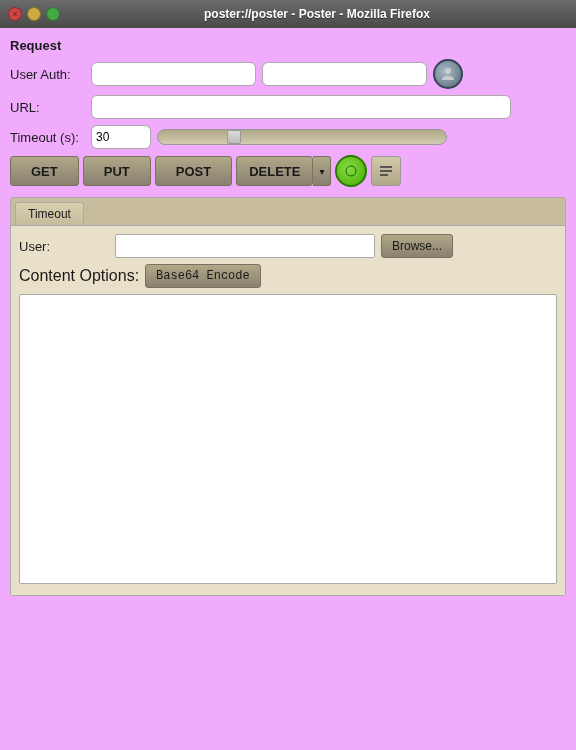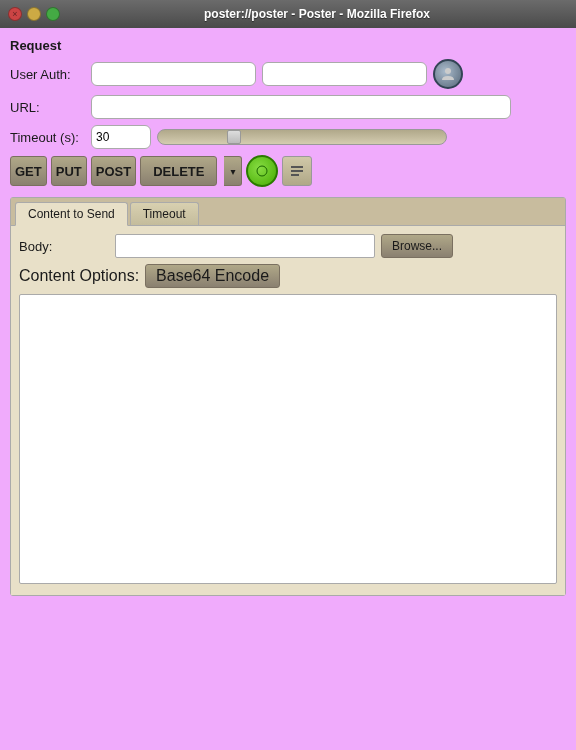--- a/index.html
+++ b/index.html
@@ -146,21 +146,21 @@
 
     .actions-row {
       display: flex;
       align-items: center;
       gap: 4px;
       margin-top: 6px;
     }
 
     .action-btn {
       height: 30px;
-      padding: 0 4px;
+      padding: 0 20px;
       background: linear-gradient(to bottom, #b0a888, #8a8070);
       border: 1px solid #7a7060;
       border-radius: 3px;
       font-size: 13px;
       font-weight: bold;
       color: #1a1a1a;
       cursor: pointer;
       display: flex;
       align-items: center;
       justify-content: center;
@@ -310,23 +310,24 @@
       font-size: 16px;
       color: #1a1a1a;
     }
 
     .option-btn {
       height: 24px;
       padding: 0 10px;
       background: linear-gradient(to bottom, #b0a888, #8a8070);
       border: 1px solid #7a7060;
       border-radius: 3px;
-      font-size: 16px;
-      cursor: pointer;
-      color: #1a1a1a;
+      font-size: 12px;
+      cursor: pointer;
+      color: #1a1a1a;
+      font-family: Liberation Mono, monospace;
     }
 
     .content-textarea {
       width: 100%;
       height: 290px;
       border: 1px solid #aaa;
       background: #fff;
       border-radius: 2px;
       padding: 4px;
       font-size: 12px;
@@ -380,50 +381,49 @@
         <input type="range" class="timeout-slider" min="0" max="120" value="30" style="">
       </div>
     </div>
   </div>
 
   <div class="actions-section">
     <div class="actions-row">
       <button class="action-btn">GET</button>
       <button class="action-btn">PUT</button>
       <button class="action-btn">POST</button>
-      <div style="display:flex;align-items:center;gap:7px;">
+      <div style="display:flex;align-items:center;">
         <button class="action-btn action-btn-delete">DELETE</button>
         <div class="dropdown-arrow">▾</div>
       </div>
       <div class="go-btn">
         <svg width="12" height="12" viewBox="0 0 12 12">
           <circle cx="6" cy="6" r="5" fill="none" stroke="#1a6600" stroke-width="1"></circle>
         </svg>
       </div>
       <div class="history-btn">
         <svg width="16" height="16" viewBox="0 0 16 16">
           <rect x="2" y="3" width="12" height="2" fill="#555"></rect>
           <rect x="2" y="7" width="12" height="2" fill="#555"></rect>
           <rect x="2" y="11" width="8" height="2" fill="#555"></rect>
         </svg>
       </div>
     </div>
   </div>
 
   <div class="tabs-container">
     <div class="tabs-header">
-      <div class="tab active">Content to Send</div>
       <div class="tab">Timeout</div>
     </div>
 
     <div class="tab-content">
 
       
       <div class="tab-form-row">
-        <span class="tab-form-label">Body:</span>
+        <span class="tab-form-label">User:</span>
         <input class="form-input file-input" type="text" style="">
         <button class="browse-btn">Browse...</button>
       </div>
 
       
 
       
       <div class="content-options-row">
         <span class="content-options-label">Content Options:</span>
         <button class="option-btn">Base64 Encode</button>

